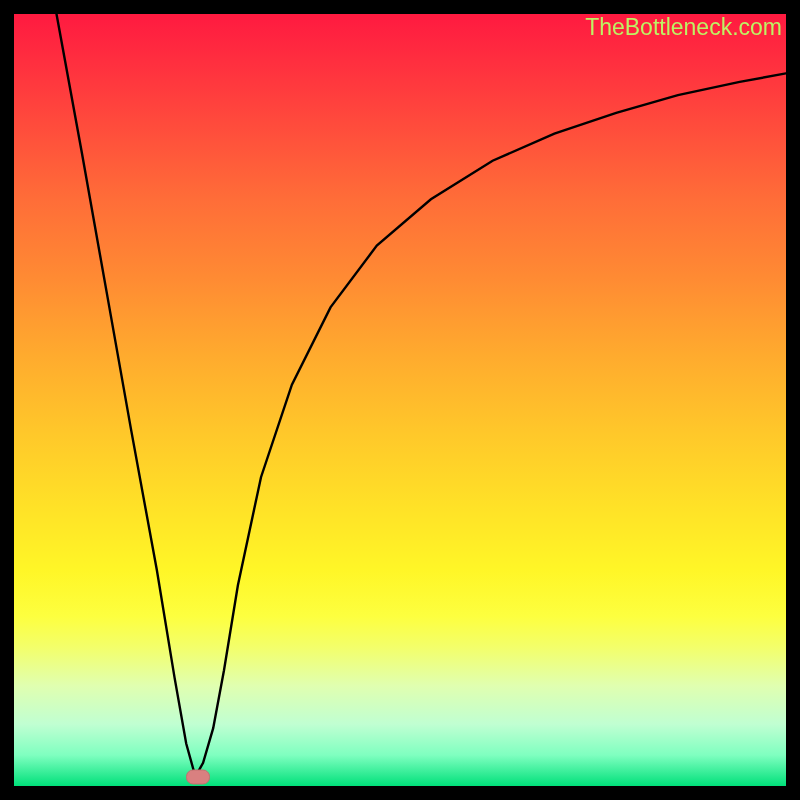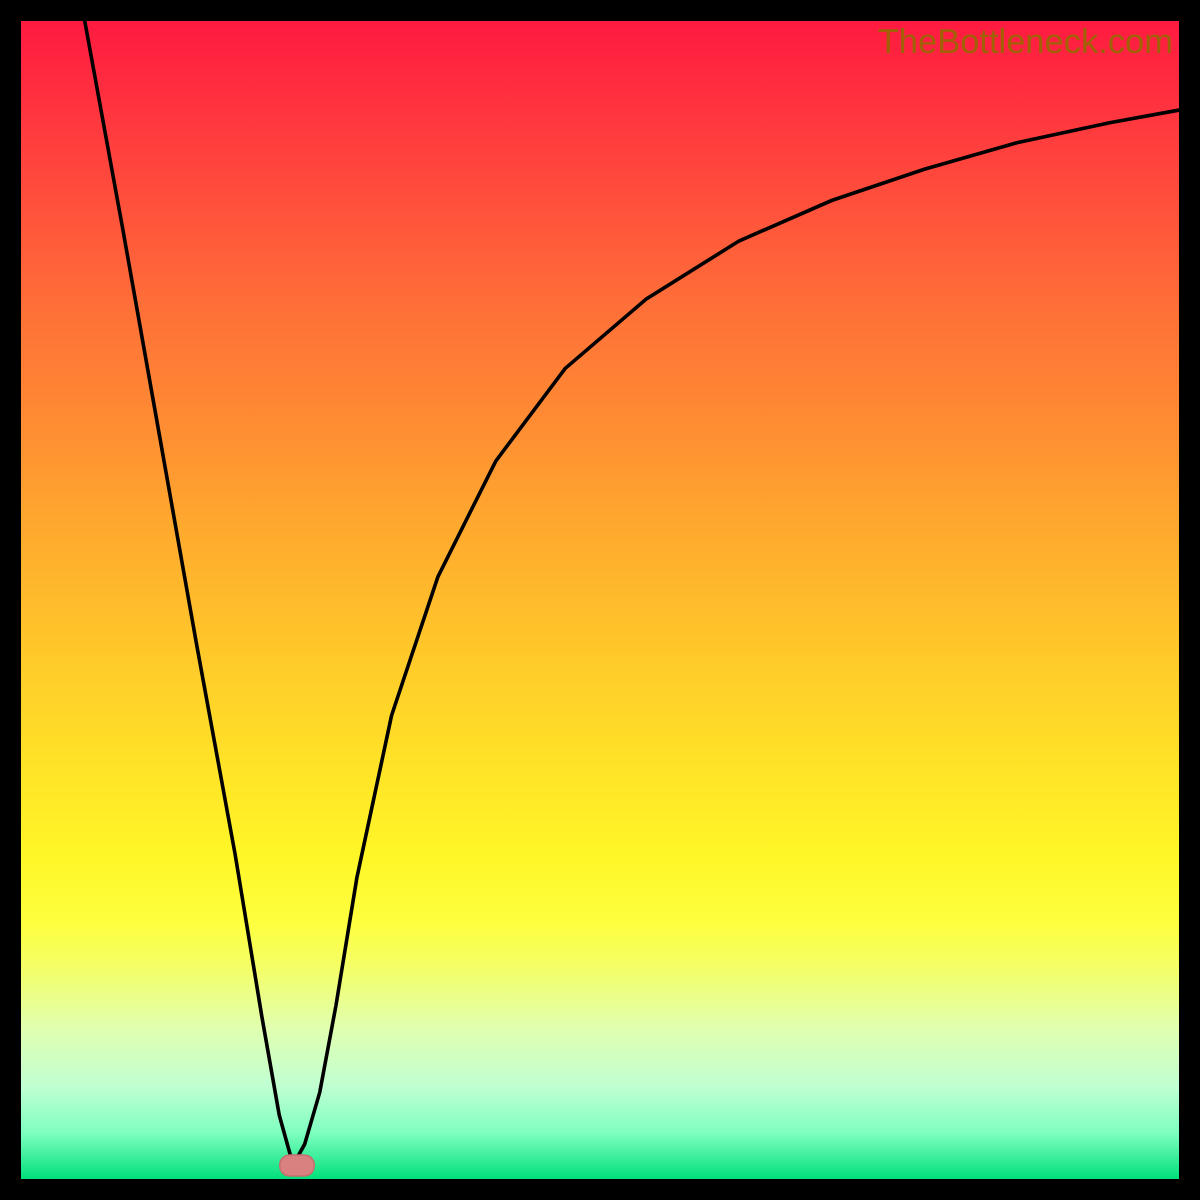--- a/index.html
+++ b/index.html
@@ -44,21 +44,21 @@
       #e0ffb0 87%,
       #c0ffd2 92%,
       #7fffc0 96%,
       #00e07a 100%
     );
   }
   .watermark {
     position: absolute;
     top: 14px;
     right: 18px;
-    color: #a16207;
+    color: #bef264;
     font-size: 23px;
     font-weight: 400;
     letter-spacing: 0px;
     user-select: none;
   }
   svg.curve {
     position: absolute;
     top: 0; left: 0;
     width: 772px; height: 772px;
   }

